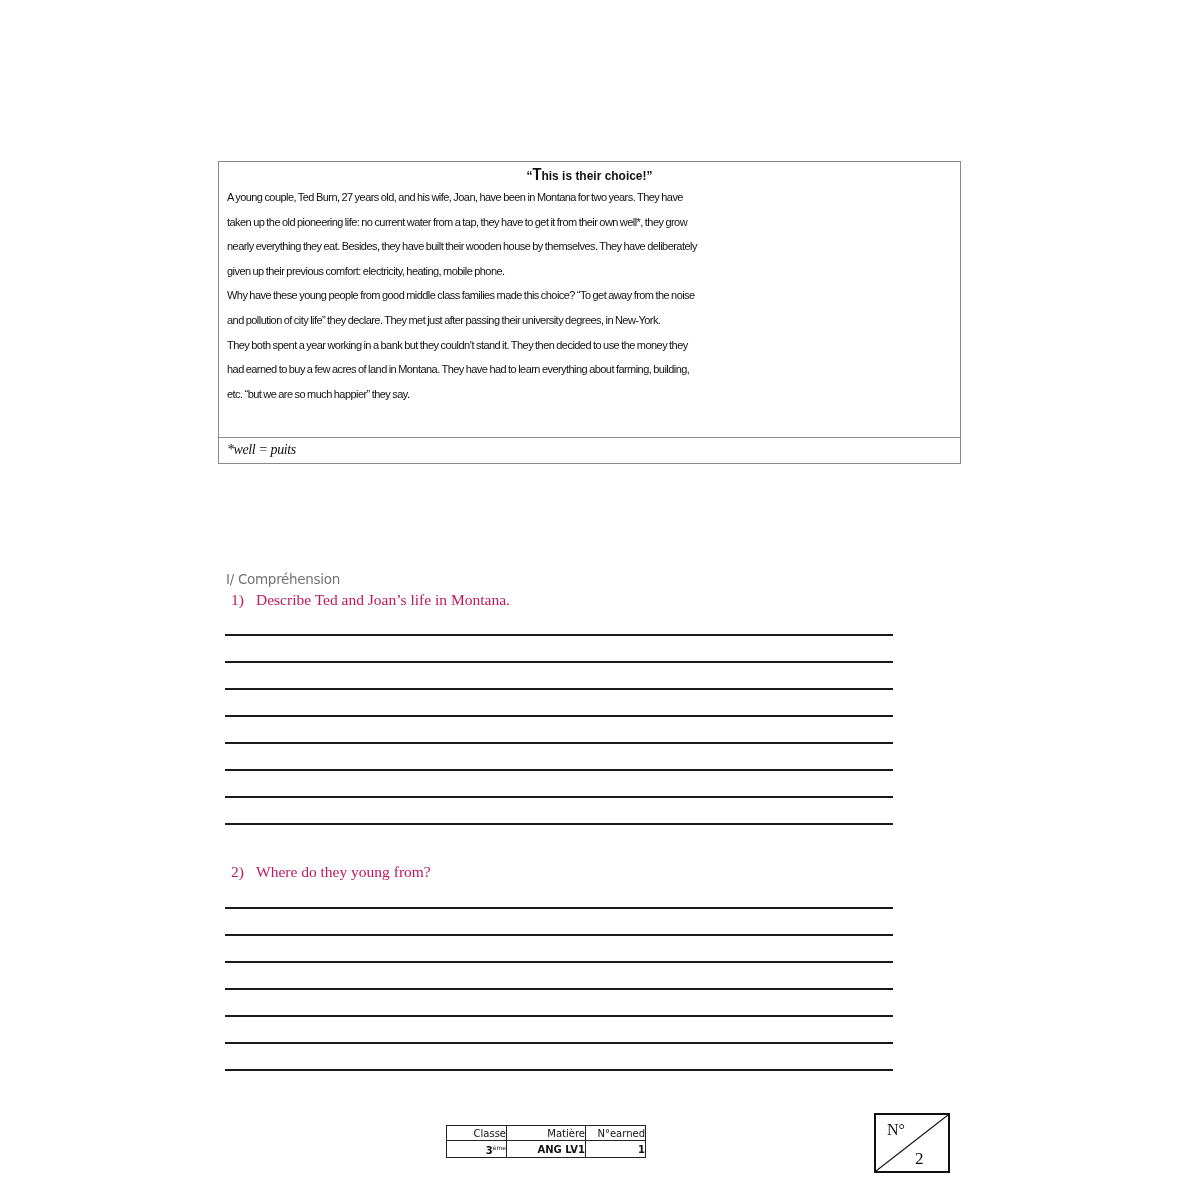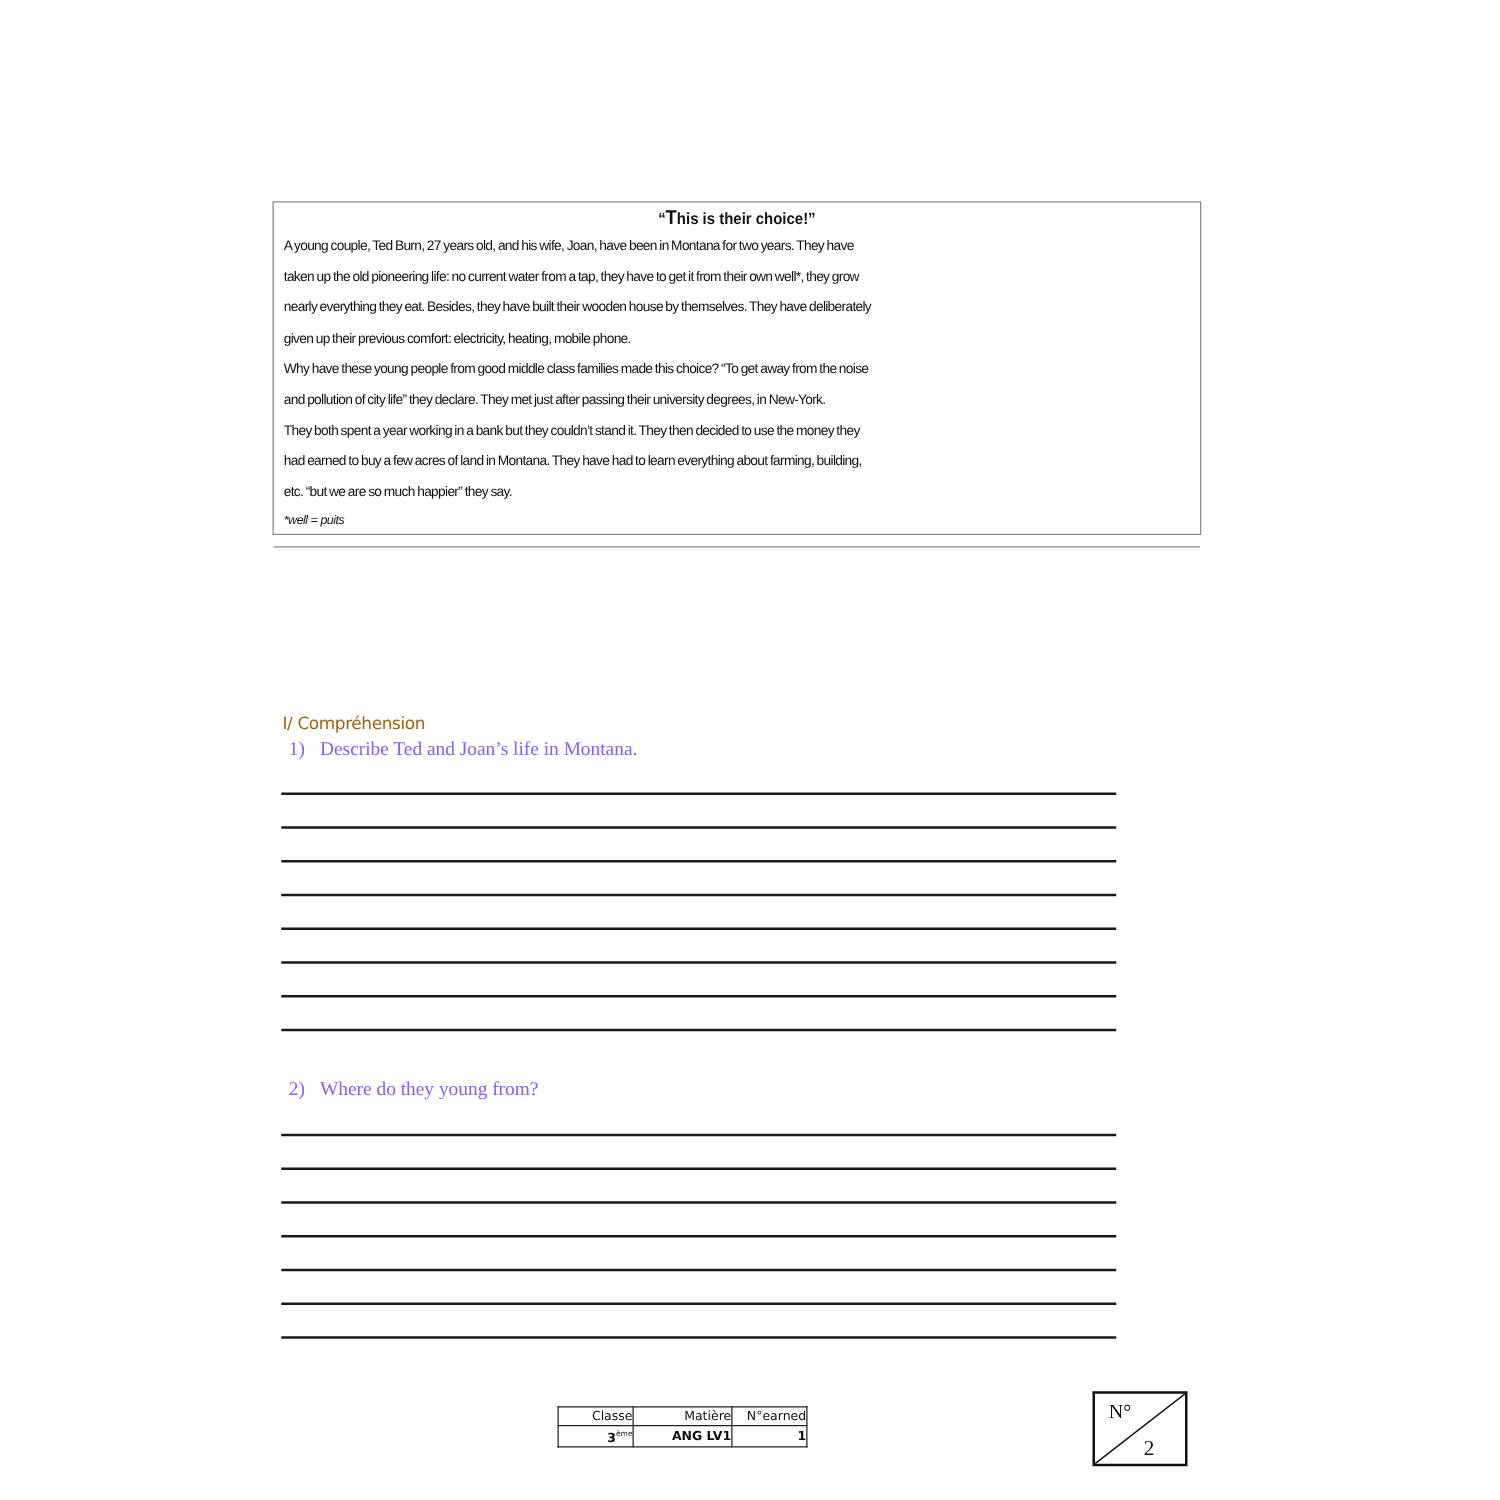--- a/index.html
+++ b/index.html
@@ -12,21 +12,21 @@
       height: 1200px;
       position: relative;
       overflow: hidden;
       color: #111;
     }
     .text-box {
       position: absolute;
       left: 218px;
       top: 161px;
       width: 743px;
-      height: 267px;
+      height: 303px;
       border: 1px solid #8a8a8a;
       box-sizing: border-box;
     }
     .text-box .main {
       position: absolute;
       left: 0; top: 0; right: 0;
       height: 276px;
       border-bottom: 1px solid #8a8a8a;
       box-sizing: border-box;
       padding: 4px 8px 0 8px;
@@ -47,40 +47,40 @@
       line-height: 24.6px;
       letter-spacing: -0.55px;
       word-spacing: -0.5px;
       white-space: pre-line;
       transform-origin: left top;
     }
     .footnote {
       position: absolute;
       left: 8px;
       bottom: 5px;
-      font-family: Liberation Sans, sans-serif;
+      font-family: Liberation Serif, serif;
       font-style: italic;
-      font-size: 10px;
+      font-size: 14px;
       letter-spacing: -0.4px;
     }
     .section-heading {
       position: absolute;
       left: 226px;
       top: 571px;
       font-family: "DejaVu Sans", sans-serif;
       font-size: 13.5px;
-      color: #a16207;
+      color: #737373;
       letter-spacing: -0.3px;
     }
     .question {
       position: absolute;
       left: 231px;
       font-family: "Liberation Serif", serif;
       font-size: 15.5px;
-      color: #8b5cf6;
+      color: #be185d;
     }
     .question .num {
       display: inline-block;
       width: 25px;
     }
     .answer-line {
       position: absolute;
       left: 225px;
       width: 668px;
       height: 2px;

